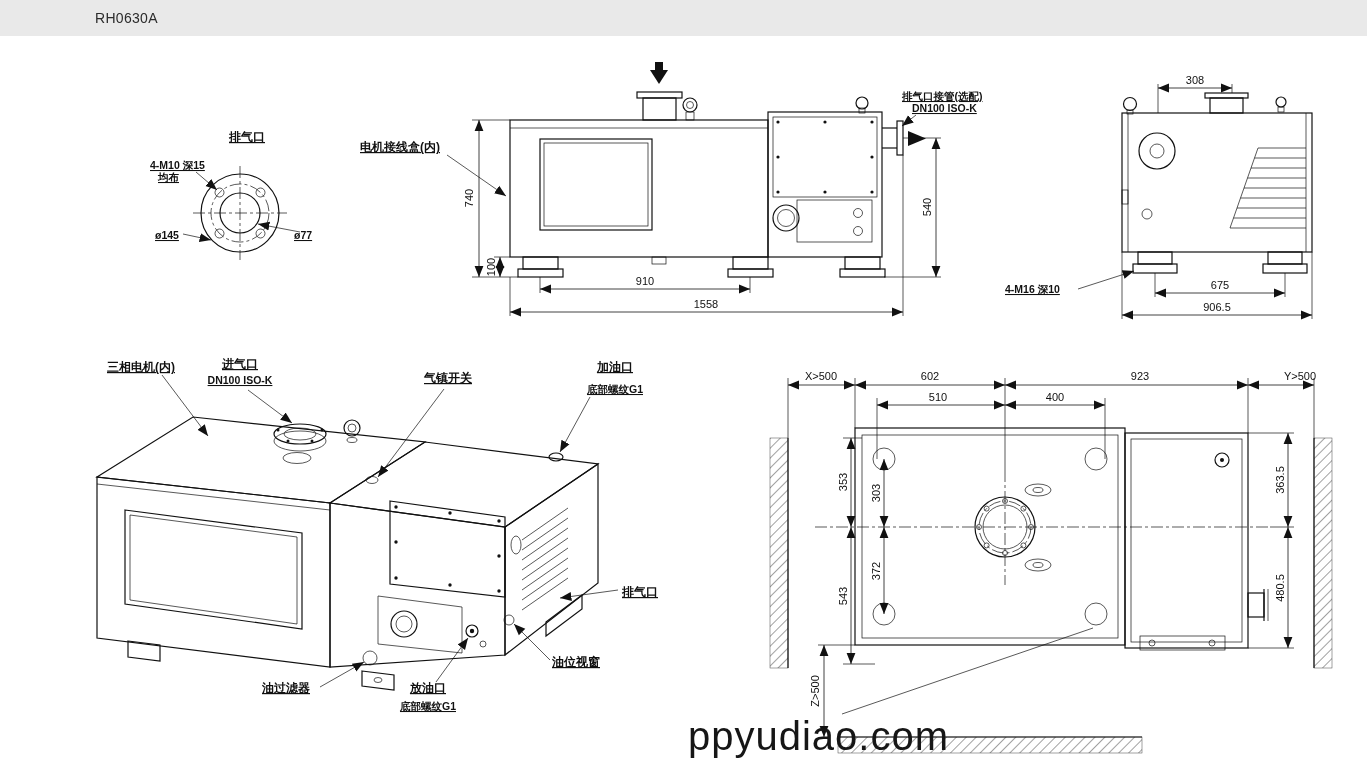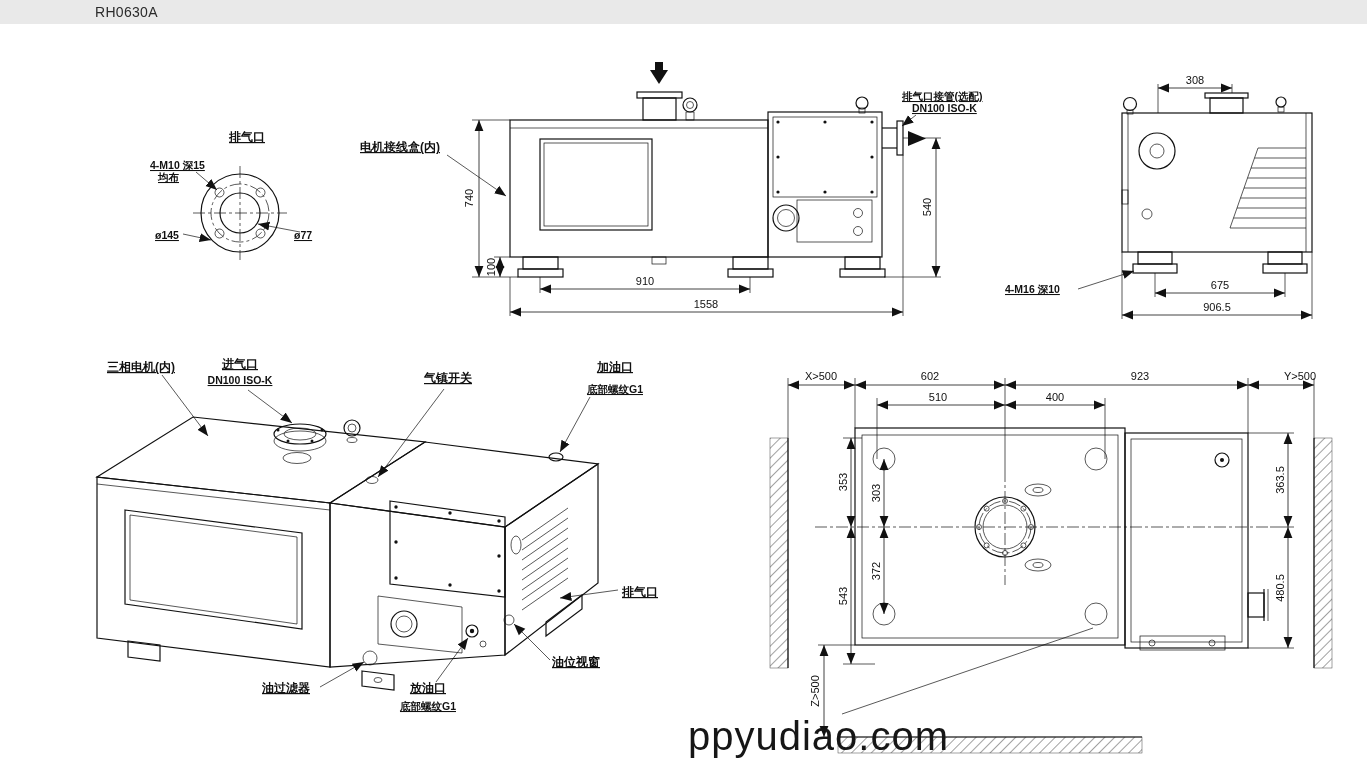--- a/index.html
+++ b/index.html
@@ -1,18 +1,18 @@
 <!DOCTYPE html>
 <html><head>
 <meta charset="utf-8">
 <style>
   html,body{margin:0;padding:0;background:#fff;}
   body{width:1367px;height:780px;position:relative;overflow:hidden;
        font-family:"Liberation Sans","DejaVu Sans",sans-serif;}
-  .header{position:absolute;top:0;left:0;width:100%;height:24px;background:#e9e9e9;
+  .header{position:absolute;top:0;left:0;width:100%;height:36px;background:#e9e9e9;
           display:flex;align-items:center;z-index:5;}
   .header .model{margin-left:95px;font-size:14px;color:#2b2b2b;letter-spacing:.3px;}
   .canvas{position:absolute;top:40px;left:0;}
   svg text{font-family:"Liberation Sans","DejaVu Sans",sans-serif;fill:#111;}
   .ln{stroke:#111;stroke-width:1.2;fill:none;}
   .thin{stroke:#111;stroke-width:0.7;fill:none;}
   .dim{stroke:#111;stroke-width:0.8;fill:none;}
   .cl{stroke:#111;stroke-width:0.7;fill:none;stroke-dasharray:12 3 3 3;}
   .fillb{fill:#111;stroke:none;}
   .lab{font-size:12px;font-weight:bold;text-decoration:underline;}

